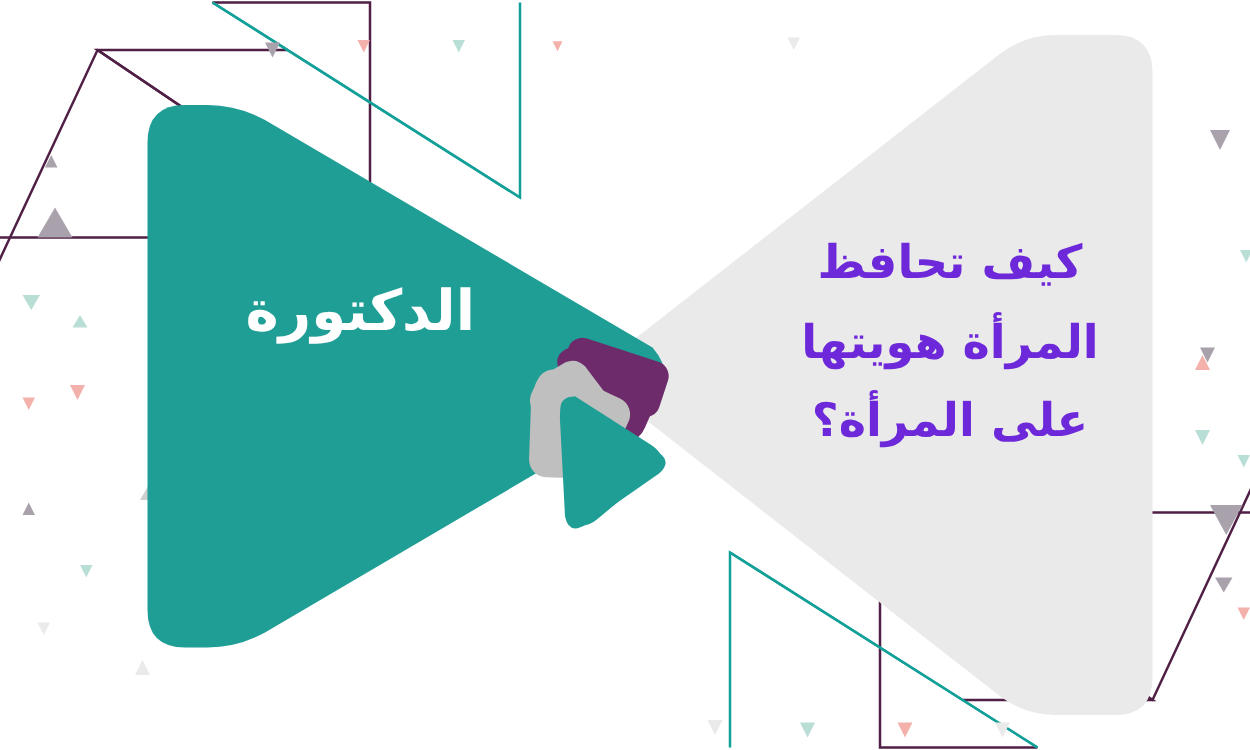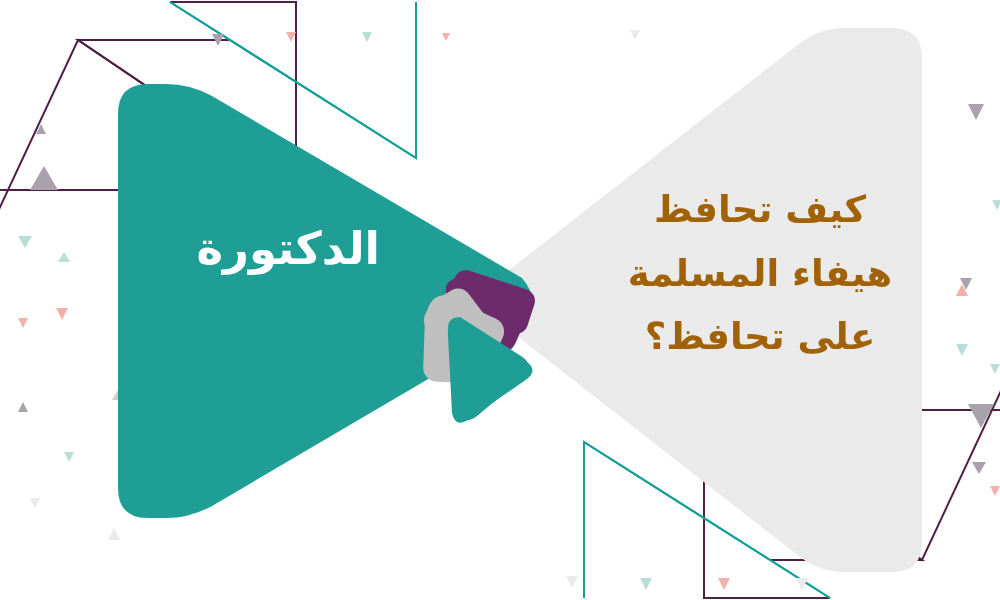--- a/index.html
+++ b/index.html
@@ -44,21 +44,21 @@
   }
   .speaker-line { display: block; white-space: nowrap; }
 
   .title-block {
     position: absolute;
     right: 60px;
     top: 178px;
     width: 360px;
     text-align: center;
     direction: rtl;
-    color: #a16207;
+    color: #6d28d9;
     font-family: "DejaVu Sans", sans-serif;
     font-weight: bold;
     font-size: 37px;
     line-height: 1.72;
   }
   .title-line { display: block; white-space: nowrap; }
 </style>
 </head>
 <body>
 
@@ -182,17 +182,17 @@
              Q 447 316 459 318 Z" fill="#1f9e95"></path>
     </g>
   </svg>
 
   <div class="speaker-block">
     <span class="speaker-line">الدكتورة</span>
   </div>
 
   <div class="title-block">
     <span class="title-line">كيف تحافظ</span>
-    <span class="title-line">هيفاء المسلمة</span>
-    <span class="title-line">على تحافظ؟</span>
+    <span class="title-line">المرأة هويتها</span>
+    <span class="title-line">على المرأة؟</span>
   </div>
 
 </div>
 
 </body></html>

